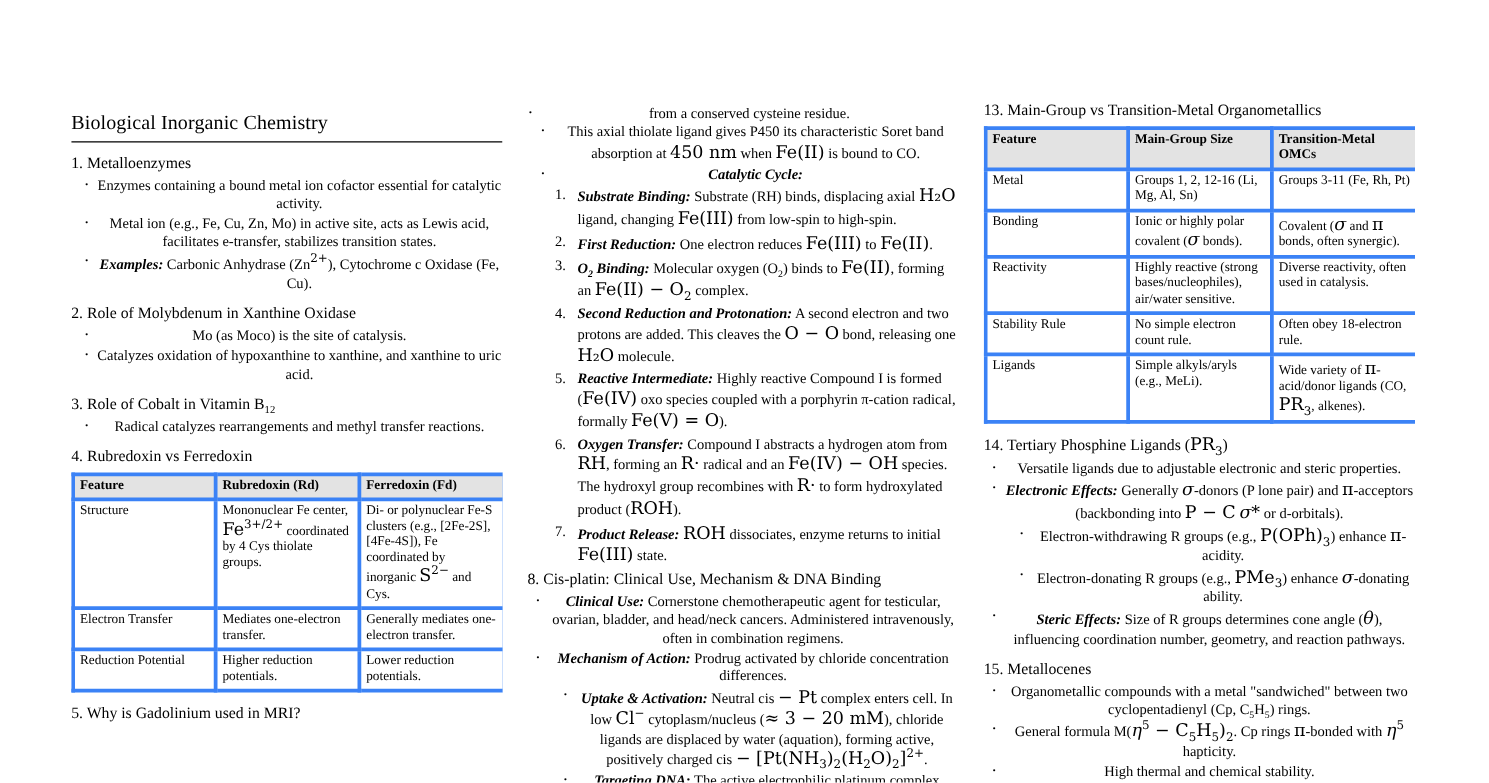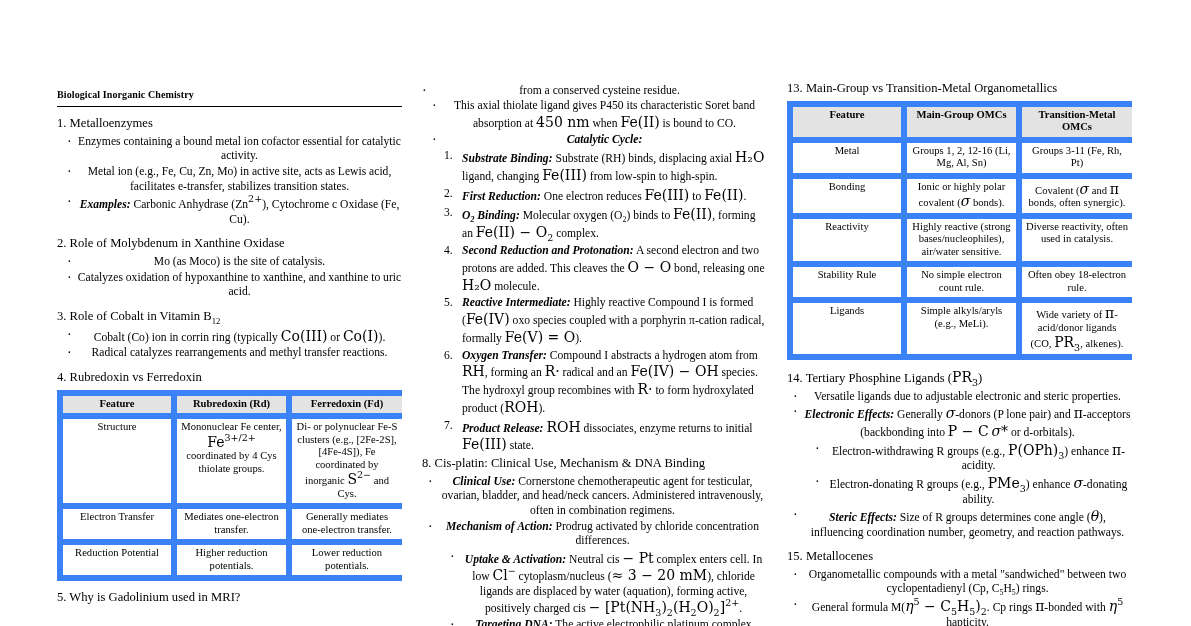--- a/index.html
+++ b/index.html
@@ -31,22 +31,22 @@
   .col {
     width: 345px;
     overflow: hidden;
   }
   .col-1 { margin-left: 57px; }
   .col-2 { margin-left: 20px; }
   .col-3 { margin-left: 20px; }
 
   
   .doc-title {
-    font-size: 10px;
-    font-weight: bold;
+    font-size: 16px;
+    font-weight: normal;
     line-height: 1.2;
     margin: 0;
     padding-top: 89px;
     letter-spacing: 0.1px;
   }
   .title-rule {
     border: none;
     border-top: 1.6px solid #000;
     margin: 5px 0 9px 0;
     width: 345px;
@@ -119,25 +119,25 @@
 
   
   table.cmp {
     border-collapse: collapse;
     width: 345px;
     margin: 4px 0 6px 0;
     font-size: 10.6px;
     table-layout: fixed;
   }
   table.cmp th, table.cmp td {
-    border: 6px solid #3b82f6;
+    border: 3px solid #3b82f6;
     padding: 2px 4px 3px 4px;
     vertical-align: top;
     line-height: 1.18;
-    text-align: center;
+    text-align: left;
   }
   table.cmp th {
     background: #e3e3e3;
     font-weight: bold;
   }
   table.cmp col.c1 { width: 114px; }
   table.cmp col.c2 { width: 115px; }
   table.cmp col.c3 { width: 116px; }
 </style>
 </head>
@@ -159,21 +159,20 @@
       </ul>
 
       <h2 class="sec">2. Role of Molybdenum in Xanthine Oxidase</h2>
       <ul class="b">
         <li>Mo (as Moco) is the site of catalysis.</li>
         <li>Catalyzes oxidation of hypoxanthine to xanthine, and xanthine to uric acid.</li>
       </ul>
 
       <h2 class="sec"><span>3. Role of Cobalt in Vitamin B</span><sub>12</sub></h2>
       <ul class="b">
-        <li><span>Cobalt (Co) ion in corrin ring (typically </span><span class="m">Co(III)</span><span> or </span><span class="m">Co(I)</span><span>).</span></li>
         <li>Radical catalyzes rearrangements and methyl transfer reactions.</li>
       </ul>
 
       <h2 class="sec">4. Rubredoxin vs Ferredoxin</h2>
       <table class="cmp">
         <colgroup>
             <col class="c1">
             <col class="c2">
             <col class="c3">
           </colgroup>
@@ -245,21 +244,21 @@
       <h2 class="sec" style="margin-top:0">13. Main-Group vs Transition-Metal Organometallics</h2>
       <table class="cmp">
         <colgroup>
             <col class="c1">
             <col class="c2">
             <col class="c3">
           </colgroup>
         <thead>
           <tr>
             <th>Feature</th>
-            <th>Main-Group OMCs</th>
+            <th>Main-Group Size</th>
             <th>Transition-Metal OMCs</th>
           </tr>
         </thead>
         <tbody>
           <tr>
             <td>Metal</td>
             <td>Groups 1, 2, 12-16 (Li, Mg, Al, Sn)</td>
             <td>Groups 3-11 (Fe, Rh, Pt)</td>
           </tr>
           <tr>

